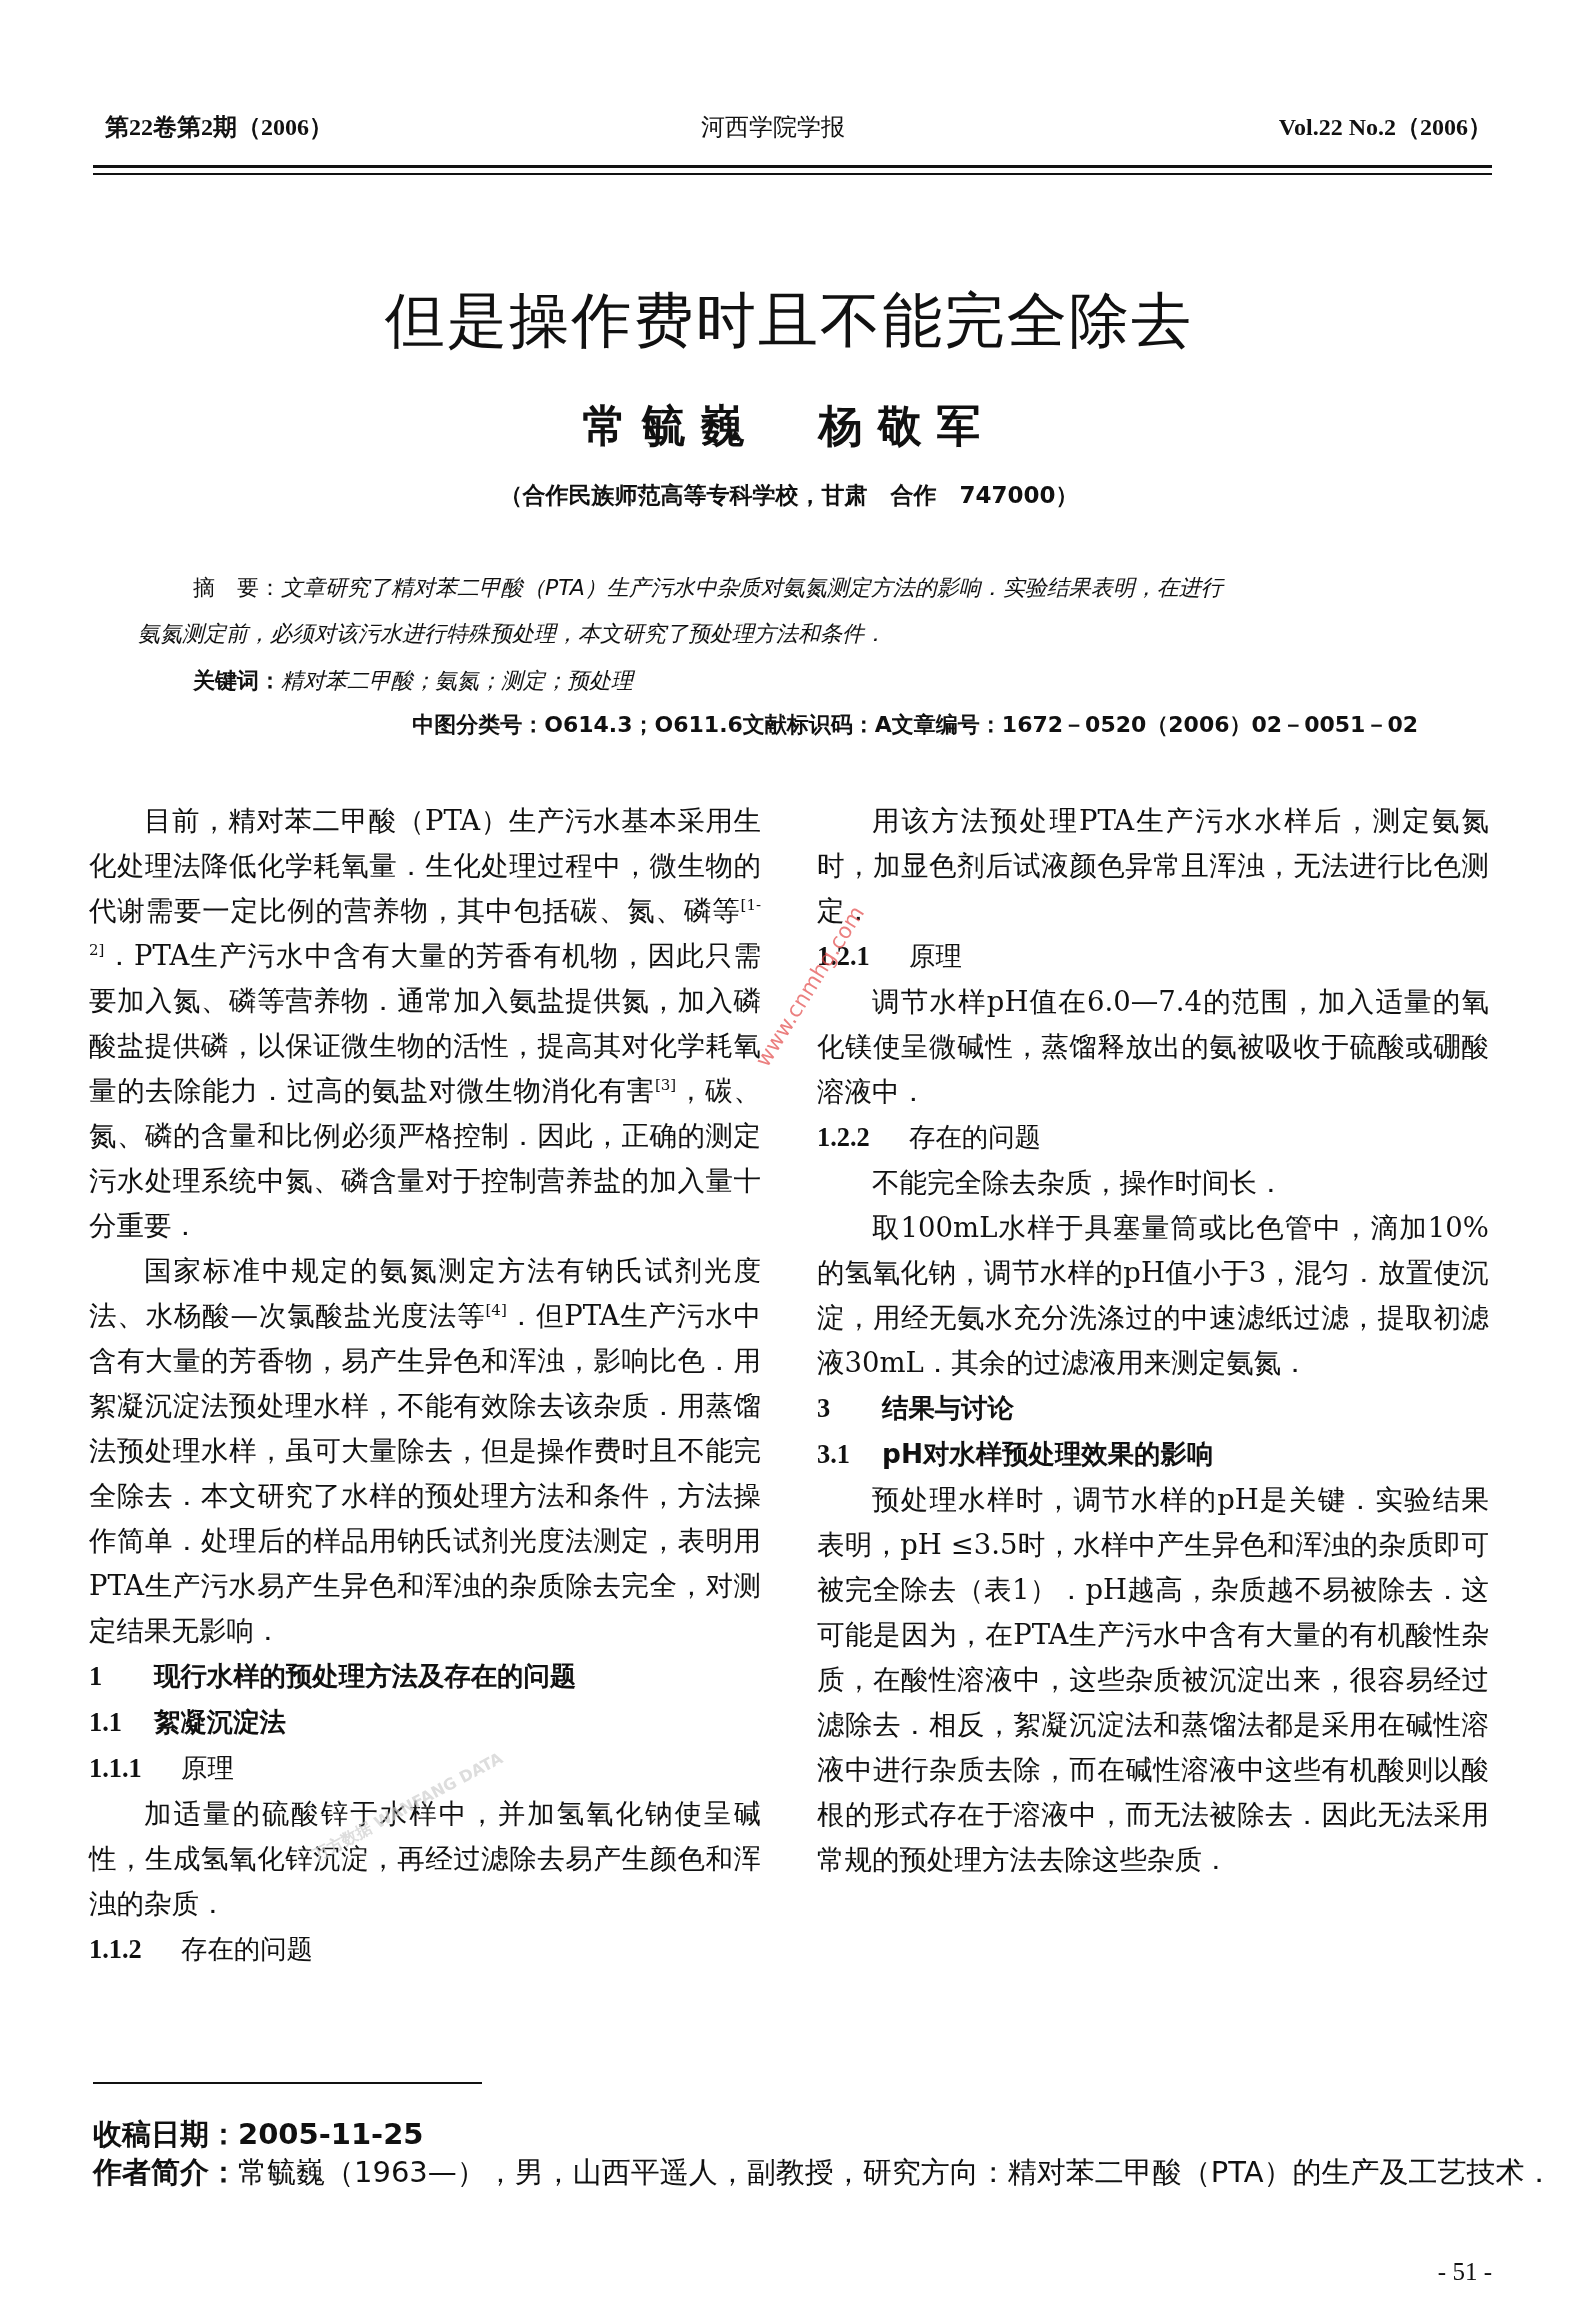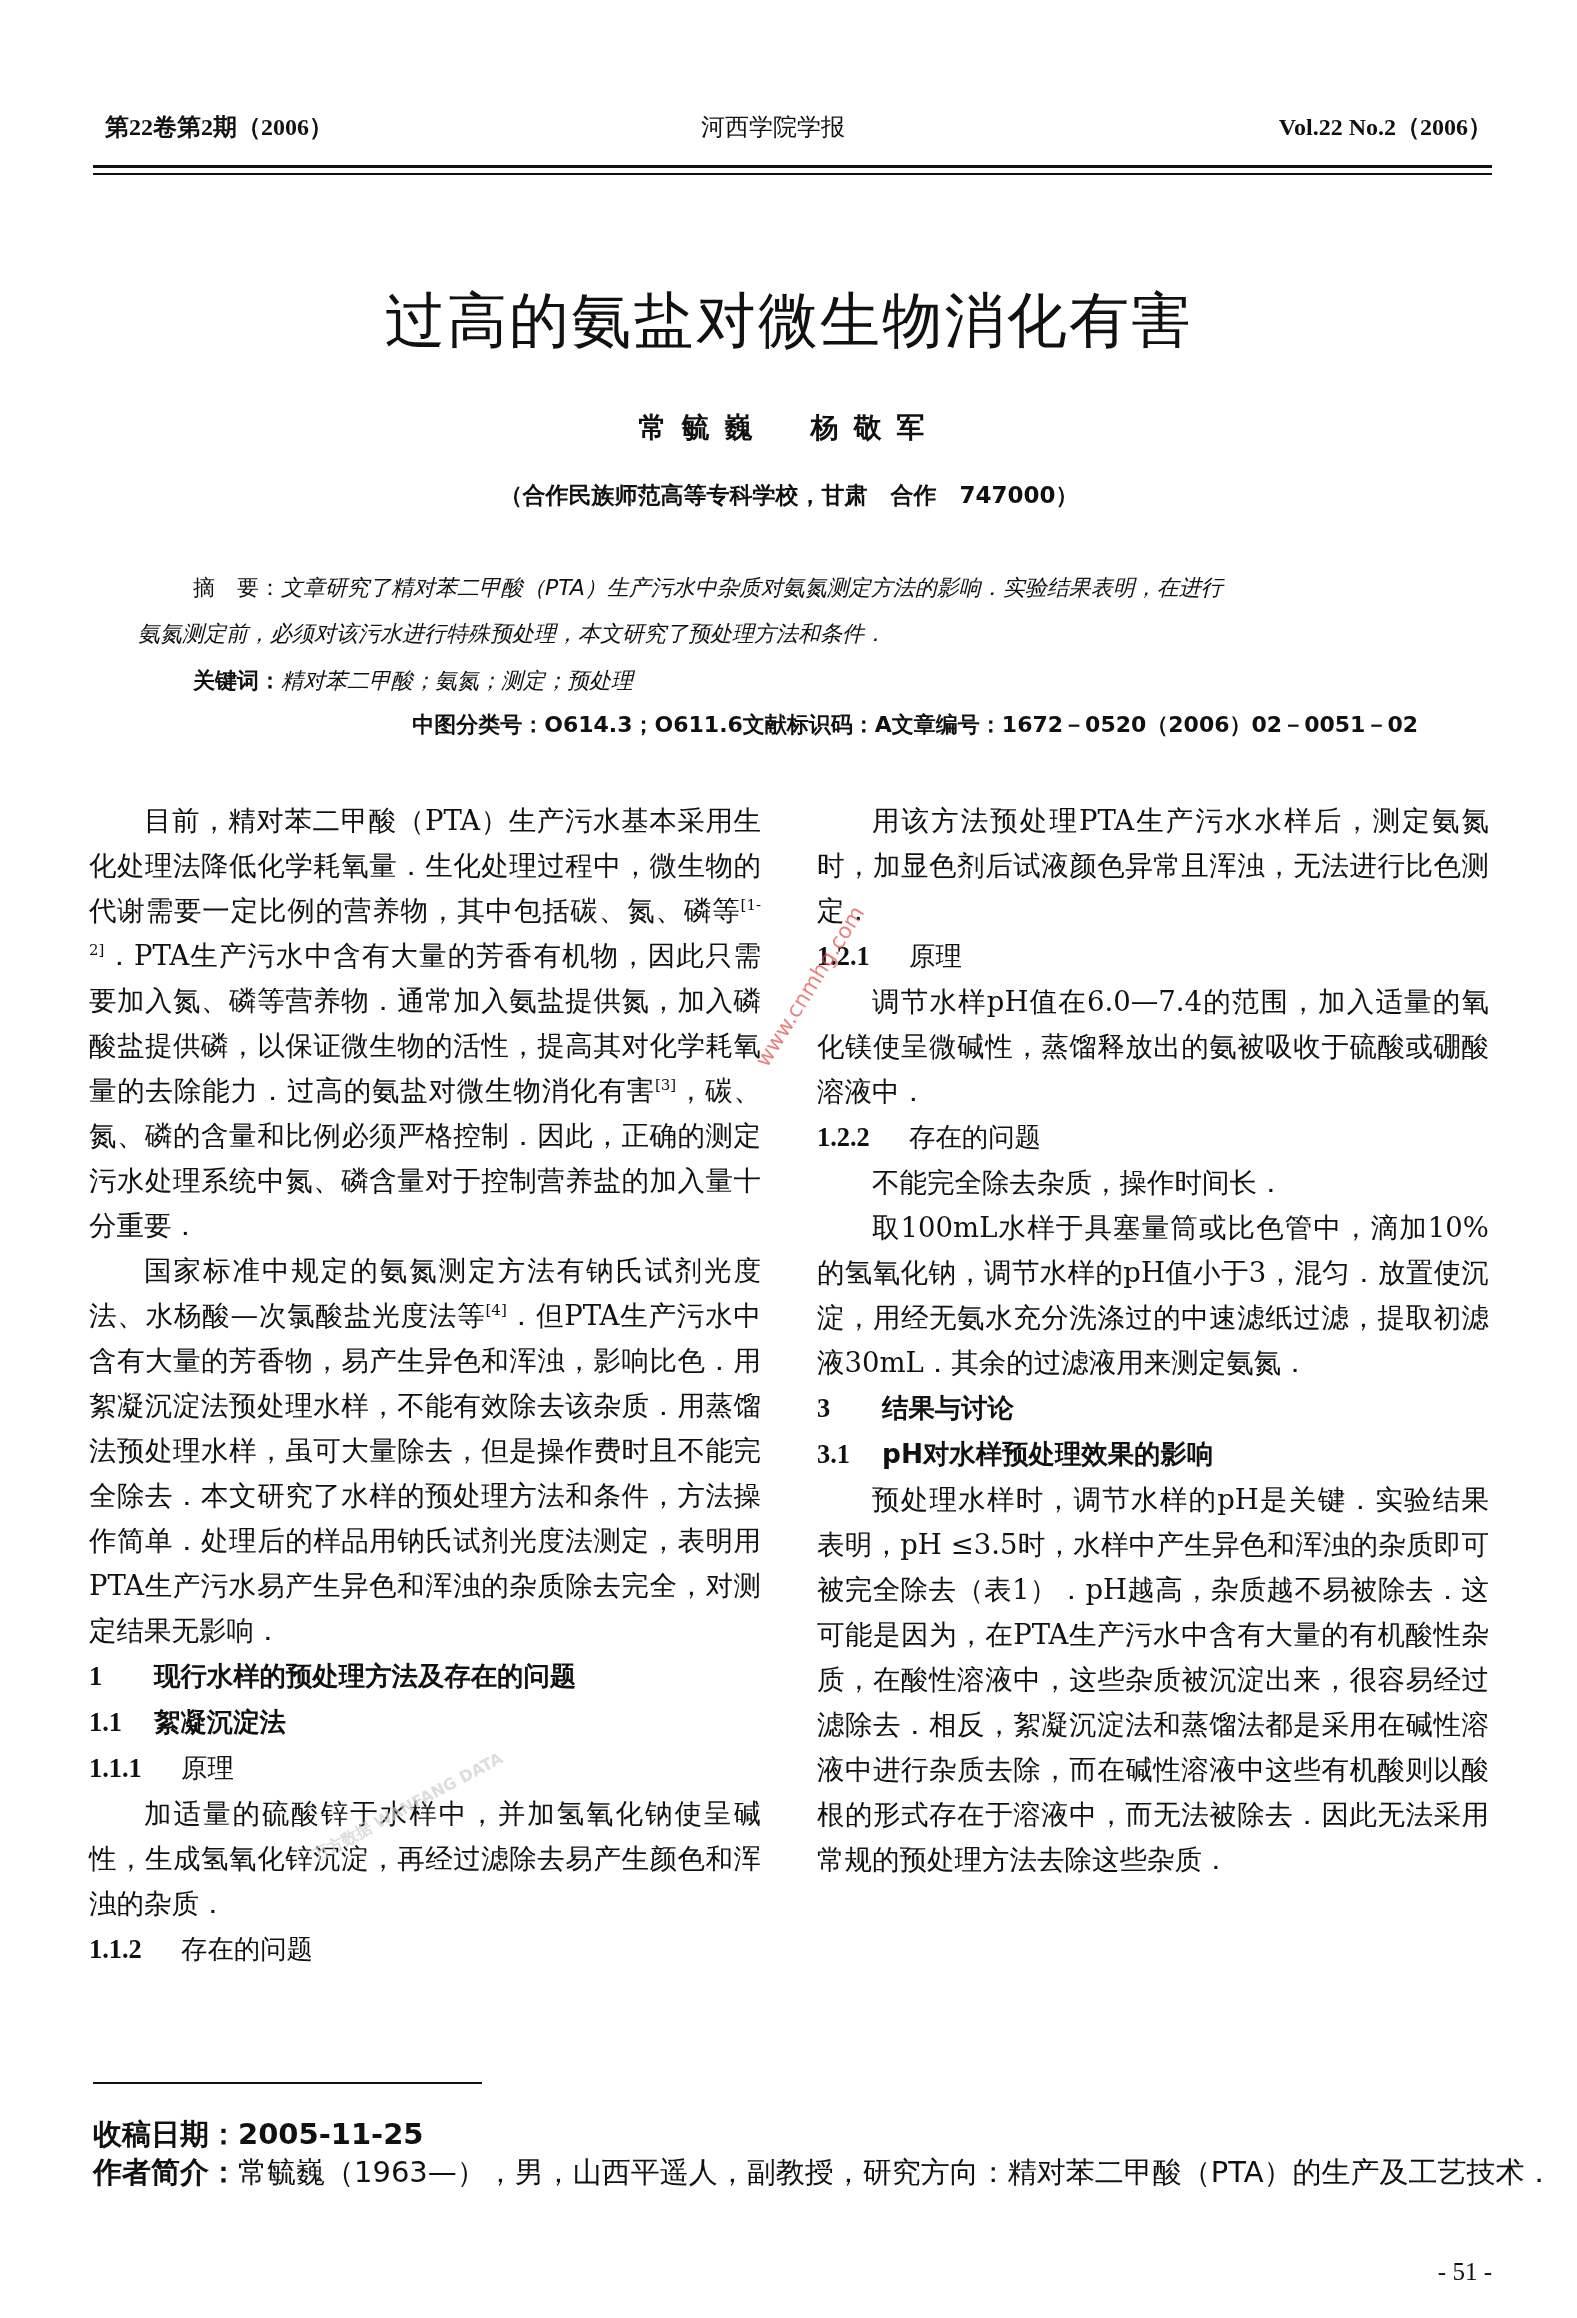--- a/index.html
+++ b/index.html
@@ -11,21 +11,21 @@
   
   .hdr { top: 111px; font-size: 24px; font-weight: bold; font-family: "Liberation Serif", "DejaVu Serif", serif; }
   .hdr-left { left: 105px; }
   .hdr-center { left: 701px; font-weight: normal; font-family: "DejaVu Sans", sans-serif; }
   .hdr-right { right: 86px; }
   .rule { position: absolute; left: 93px; right: 86px; background: #111; }
   .rule1 { top: 165px; height: 2.7px; }
   .rule2 { top: 173px; height: 2.2px; }
   
   .title { top: 281px; left: 0; width: 1578px; text-align: center; font-size: 60px; letter-spacing: 2.2px; font-family: "DejaVu Serif", serif; }
-  .authors { top: 409px; left: 0; width: 1578px; text-align: center; font-size: 28px; font-weight: bold; letter-spacing: 15px; }
+  .authors { top: 397px; left: 0; width: 1578px; text-align: center; font-size: 44px; font-weight: bold; letter-spacing: 15px; }
   .affil { top: 480px; left: 0; width: 1578px; text-align: center; font-size: 23px; font-weight: bold; font-family: "DejaVu Sans", sans-serif; }
   
   .absline { font-size: 22px; font-family: "DejaVu Sans", sans-serif; font-style: italic; }
   .abslbl { font-weight: normal; font-style: normal; }
   .abs1 { top: 573px; left: 193px; }
   .abs2 { top: 619px; left: 138px; }
   .kw { top: 666px; left: 193px; font-size: 22px; font-family: "DejaVu Sans", sans-serif; }
   .cls { top: 710px; left: 193px; font-size: 22px; font-weight: bold; font-family: "DejaVu Sans", sans-serif; width: 1225px; display: flex; justify-content: flex-end; }
   .cls span { white-space: nowrap; }
   
@@ -52,21 +52,21 @@
 </style>
 </head>
 <body>
 
 <div class="abs hdr hdr-left">第22卷第2期（2006）</div>
 <div class="abs hdr hdr-center">河西学院学报</div>
 <div class="abs hdr hdr-right">Vol.22  No.2（2006）</div>
 <div class="rule rule1"></div>
 <div class="rule rule2"></div>
 
-<div class="abs title">过高的氨盐对微生物消化有害</div>
+<div class="abs title">但是操作费时且不能完全除去</div>
 <div class="abs authors">常毓巍　杨敬军</div>
 <div class="abs affil">（合作民族师范高等专科学校，甘肃　合作　747000）</div>
 
 <div class="abs absline abs1">
   <span class="abslbl">摘　要：</span><span>文章研究了精对苯二甲酸（PTA）生产污水中杂质对氨氮测定方法的影响．实验结果表明，在进行</span>
 </div>
 <div class="abs absline abs2">氨氮测定前，必须对该污水进行特殊预处理，本文研究了预处理方法和条件．</div>
 <div class="abs kw">
   <span style="font-weight:bold">关键词：</span><span style="font-style:italic">精对苯二甲酸；氨氮；测定；预处理</span>
 </div>

